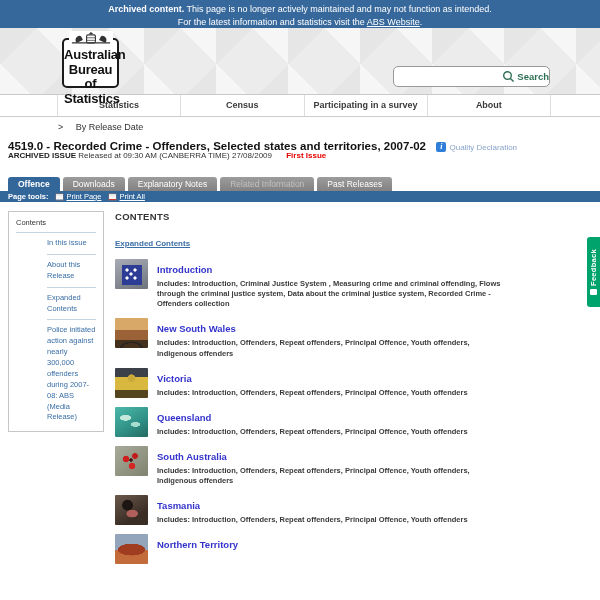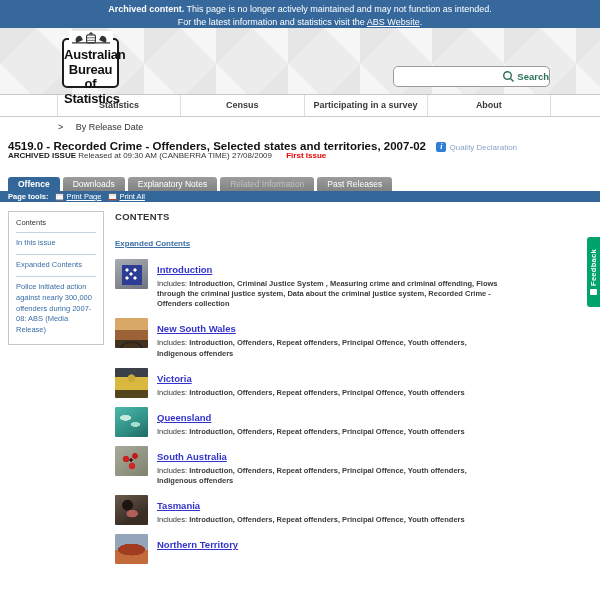--- a/index.html
+++ b/index.html
@@ -60,33 +60,33 @@
   .pagetools .lbl { font-weight:bold; }
   .pt-link { display:flex; align-items:center; gap:2px; color:#fff; text-decoration:underline; cursor:pointer; }
   .print-icon { display:inline-block; width:9px; height:8px; border-radius:1px;
     background:linear-gradient(#e9e9e9 0 2px,#f8f8f8 2px 5px,#aab4c4 5px); border:1px solid #5a6b85; }
   .print-icon.red { background:linear-gradient(#e9e9e9 0 2px,#f8f8f8 2px 5px,#c43b2e 5px); }
 
   
   .content { position:relative; padding-top:9px; }
   .sidebar { position:absolute; left:8px; top:9px; width:96px; background:#fff; border:1px solid #c6c6c6; padding:6px 7px 7px; }
   .sb-title { font-size:7.5px; color:#333; padding-bottom:5px; border-bottom:1px solid #c3d3e2; }
-  .sb-item { font-size:7.5px; line-height:1.45; color:#3a6ea5; padding:5px 0; border-bottom:1px solid #c3d3e2; cursor:pointer; }
+  .sb-item { font-size:7.5px; line-height:1.45; color:#3a6ea5; padding:5px 0; border-bottom:1px solid #c3d3e2; cursor:pointer;margin-left:31px; }
   .sb-item:last-child { border-bottom:none; padding-bottom:1px; }
 
   .main { margin-left:115px; margin-right:18px; }
   .main-heading { font-size:9.5px; font-weight:bold; color:#333; letter-spacing:.3px; }
   .expanded-link { display:inline-block; margin-top:17px; font-size:8px; font-weight:bold; color:#3a6ea5; text-decoration:underline; cursor:pointer; }
   .sections { margin-top:9px; }
   .section { display:flex; gap:9px; margin-bottom:9px; min-height:30px; }
   .thumb { flex:0 0 33px; width:33px; height:30px; border-radius:1px; cursor:pointer; }
   .sec-text { max-width:348px; }
-  .sec-title { font-size:9.5px; font-weight:bold; color:#3333cc; text-decoration:underline; cursor:pointer; }
+  .sec-title { font-size:9.5px; font-weight:bold; color:#3333cc; cursor:pointer; }
   .sec-includes { margin-top:2px; font-size:7.5px; line-height:1.35; color:#3a3a3a; }
-  .sec-includes .inc-lbl { font-weight:normal; color:#333; }
+  .sec-includes .inc-lbl { font-weight:bold; color:#333; }
   .sec-includes b { font-weight:bold; }
 
   
   .th-police-sign { background:
       radial-gradient(circle at 12px 11px,#fff 1.3px,transparent 1.9px),
       radial-gradient(circle at 20px 11px,#fff 1.3px,transparent 1.9px),
       radial-gradient(circle at 16px 15px,#fff 1.3px,transparent 1.9px),
       radial-gradient(circle at 12px 19px,#fff 1.3px,transparent 1.9px),
       radial-gradient(circle at 20px 19px,#fff 1.3px,transparent 1.9px),
       linear-gradient(#2d3c94,#2d3c94) 50% 55%/20px 20px no-repeat,
@@ -209,20 +209,21 @@
         <span class="print-icon red"></span>
         <span>Print All</span>
       </span>
   </div>
 
   <div class="content">
 
     <div class="sidebar">
       <div class="sb-title">Contents</div>
       <div class="sb-item">In this issue</div>
+      <div class="sb-item">About this Release</div>
       <div class="sb-item">Expanded Contents</div>
       <div class="sb-item">Police initiated action against nearly 300,000 offenders during 2007-08: ABS (Media Release)</div>
     </div>
 
     <div class="main">
       <div class="main-heading">CONTENTS</div>
       <a class="expanded-link">Expanded Contents</a>
 
       <div class="sections">
 

